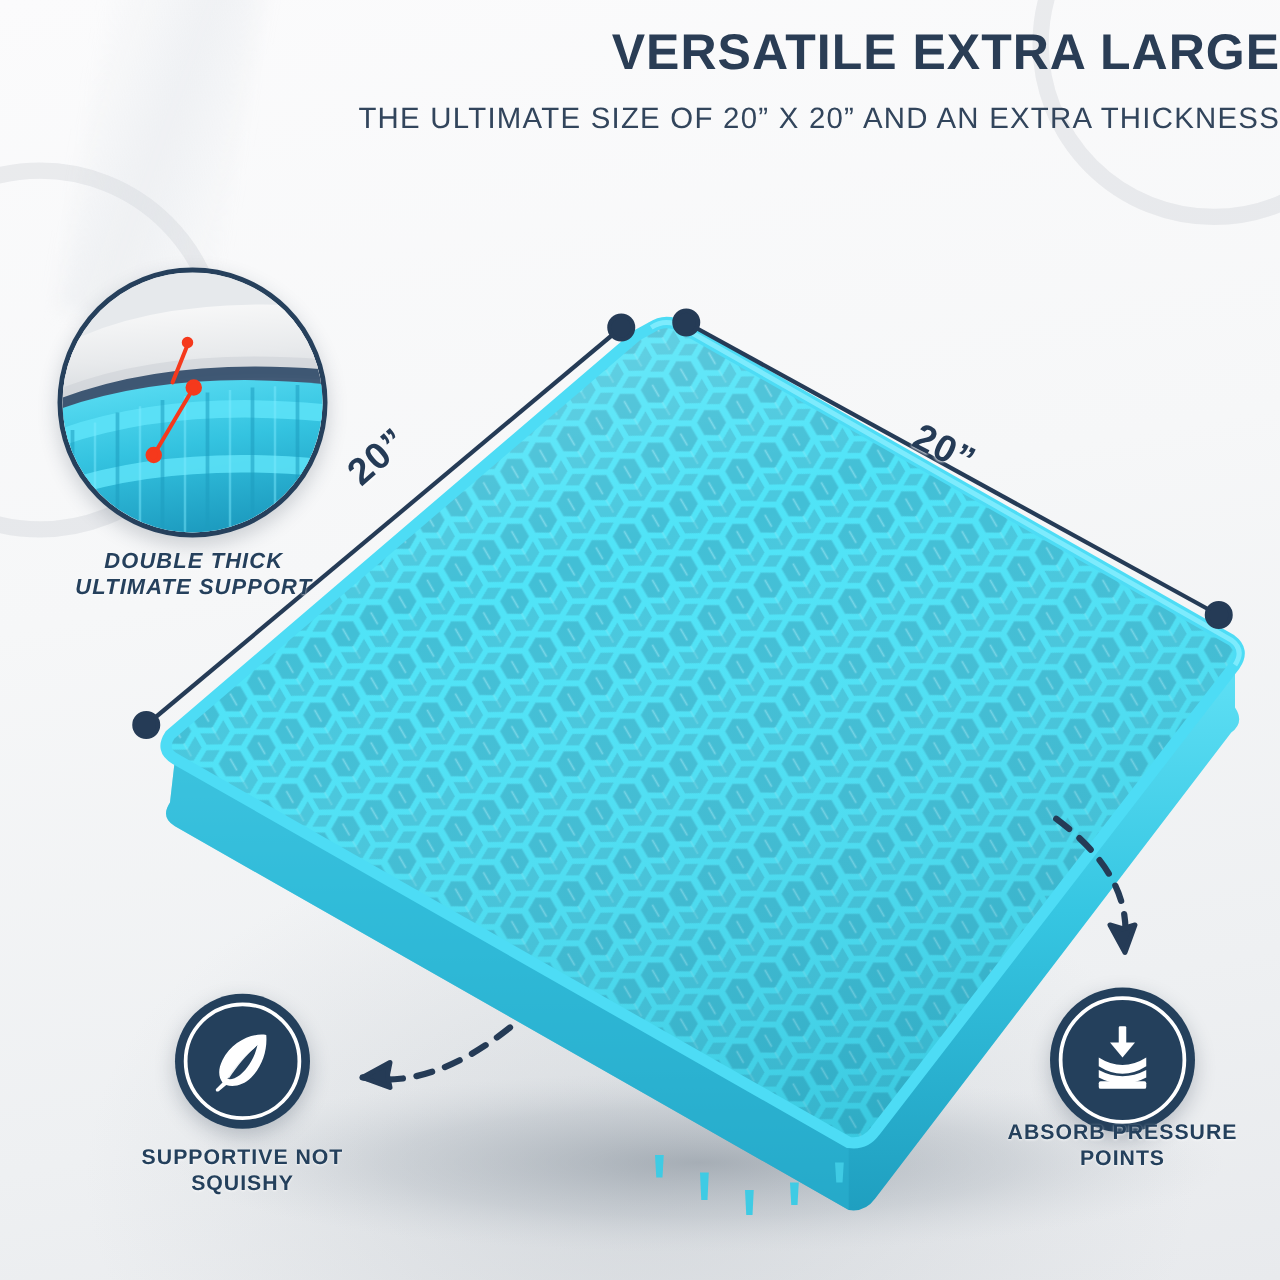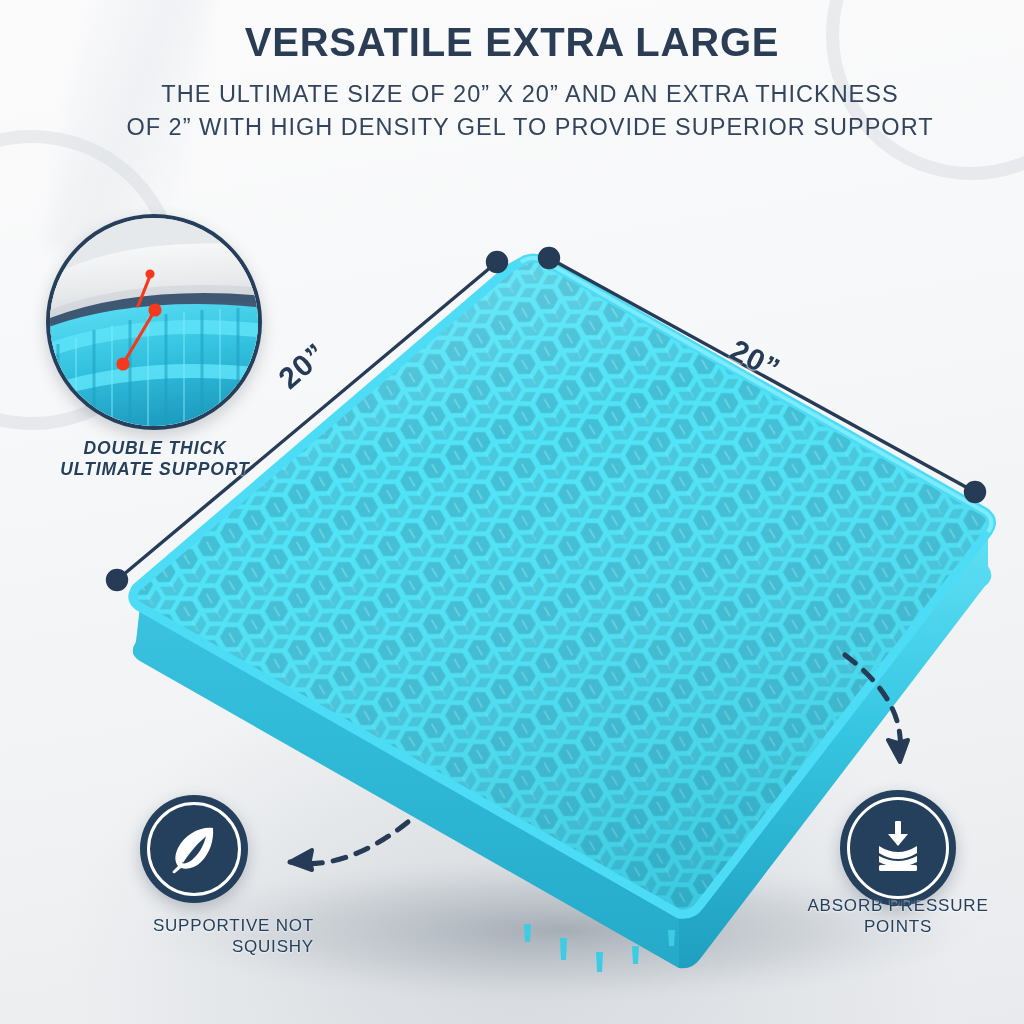--- a/index.html
+++ b/index.html
@@ -21,21 +21,21 @@
 
   
   .wm{ position:absolute; border-radius:50%; border:13px solid rgba(155,163,172,.17); }
   .wm-l{ left:-118px; top:130px; width:300px; height:300px; }
   .wm-r{ right:-92px; top:-110px; width:290px; height:290px; }
   .wm-streak{ position:absolute; left:70px; top:-40px; width:120px; height:300px;
     background:linear-gradient(100deg, rgba(255,255,255,0) 0%, rgba(214,220,226,.30) 50%, rgba(255,255,255,0) 100%);
     transform:rotate(10deg); filter:blur(7px); }
 
   
-  .head{ position:absolute; left:0; top:20px; width:100%; text-align:center; z-index:8; }
+  .head{ position:absolute; left:0; top:20px; width:100%; text-align:right; z-index:8; }
   .h1{
     color:#2a3d55; font-weight:700; font-size:40px; letter-spacing:.8px;
     line-height:1.13; text-transform:uppercase;
   }
   .sub{
     margin-top:14px; color:#32455c; font-size:23.5px; font-weight:400;
     letter-spacing:1.0px; line-height:1.32; text-transform:uppercase;padding-left:36px;
   }
 
   
@@ -83,42 +83,41 @@
   .badge::after{
     content:""; position:absolute; inset:7px; border-radius:50%;
     border:3px solid #ffffff;
   }
   .badge-l{ left:140px; top:795px; width:108px; height:108px; }
   .badge-r{ left:840px; top:790px; width:116px; height:116px; }
   .badge svg{ position:relative; z-index:2; }
 
   .badge-cap{
     position:absolute; text-align:center; color:#24405c;
-    font-weight:400; font-size:17px; line-height:1.22; letter-spacing:.8px;
+    font-weight:700; font-size:17px; line-height:1.22; letter-spacing:.8px;
     text-transform:uppercase; z-index:7;
     text-shadow:0 1px 2px rgba(255,255,255,.8);
   }
-  .bc-l{ left:74px; top:916px; width:240px;text-align:right; }
+  .bc-l{ left:74px; top:916px; width:240px; }
   .bc-r{ left:778px; top:896px; width:240px; }
 
   #arrows{ position:absolute; left:0; top:0; width:1024px; height:1024px; z-index:6; }
 </style>
 </head>
 <body>
 
 <div id="stage">
 
   <div class="wm wm-l"></div>
   <div class="wm wm-r"></div>
   <div class="wm-streak"></div>
 
   <div class="head">
     <div class="h1">VERSATILE EXTRA LARGE</div>
     <div class="sub">THE ULTIMATE SIZE OF 20” X 20” AND AN EXTRA THICKNESS</div>
-    <div class="sub" style="margin-top:2px">OF 2” WITH HIGH DENSITY GEL TO PROVIDE SUPERIOR SUPPORT</div>
   </div>
 
   <div id="cushionWrap">
     <svg width="1024" height="1024" viewBox="0 0 1024 1024">
       <defs>
 
         <pattern id="hexPat" width="26" height="45.03" patternUnits="userSpaceOnUse">
           <rect width="26" height="45.03" fill="#3fc5dc"></rect>
           <g fill="none" stroke="#46e2f7" stroke-width="4.6">
             <path d="M13,0.5 L25.5,7.7 L25.5,22.0 L13,29.2 L0.5,22.0 L0.5,7.7 Z"></path>

